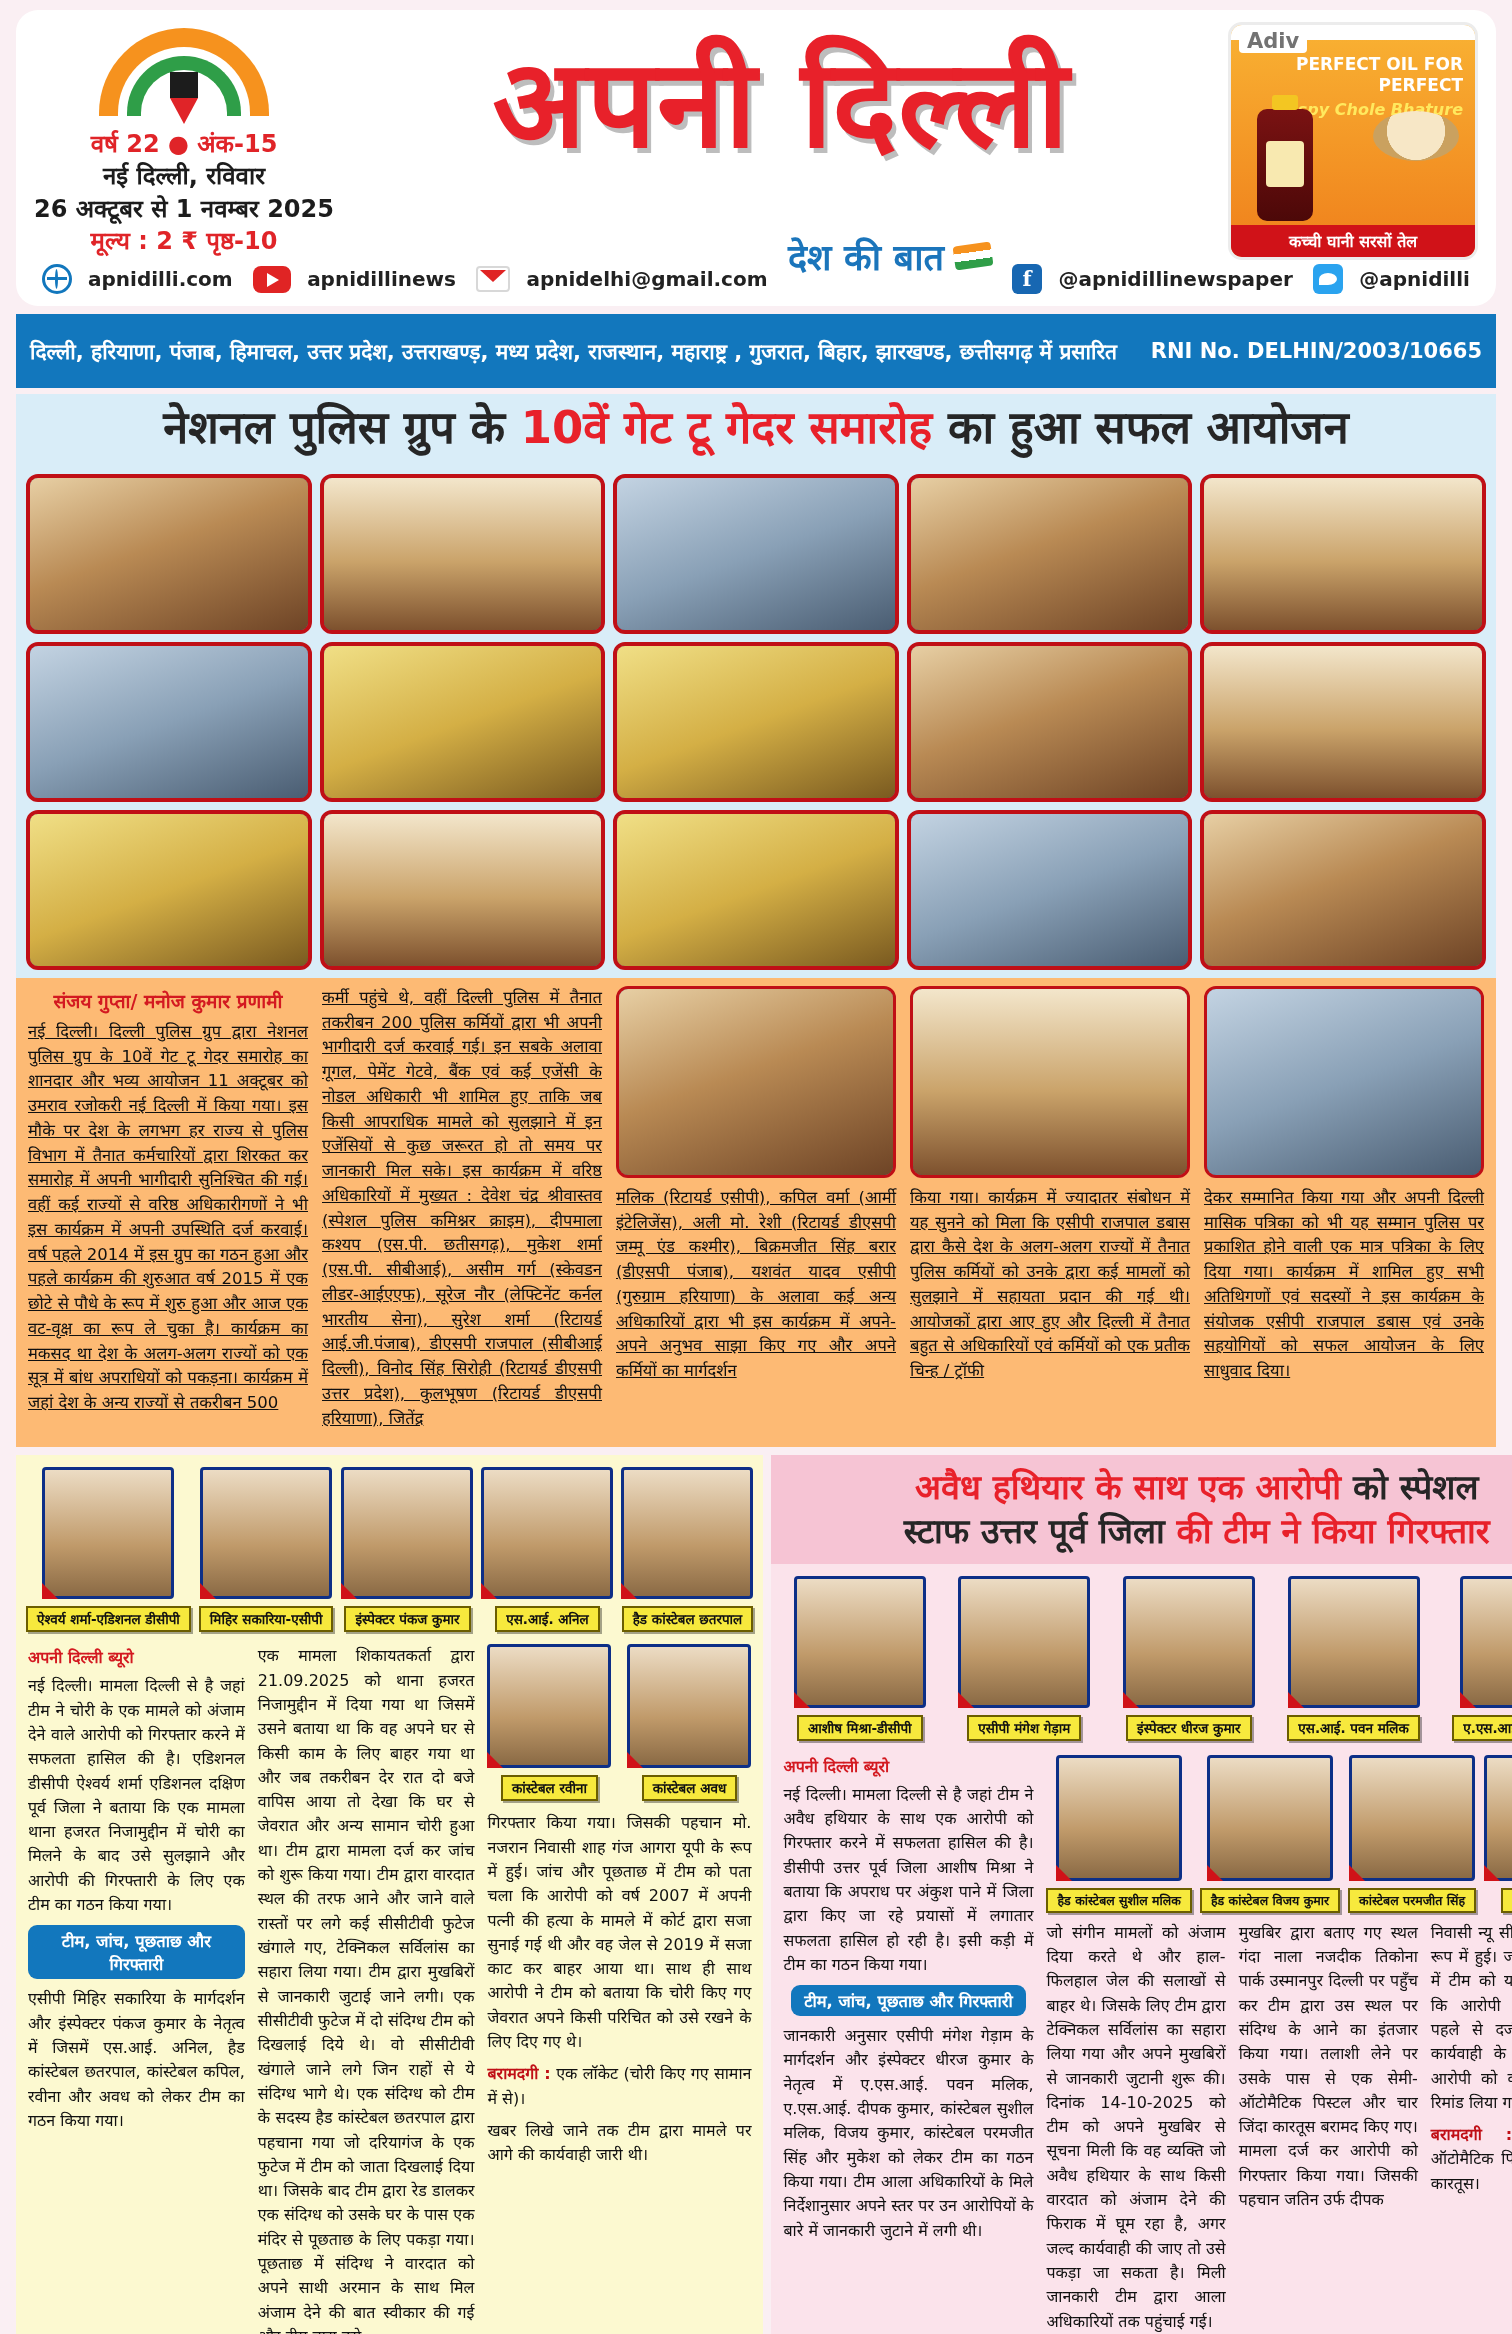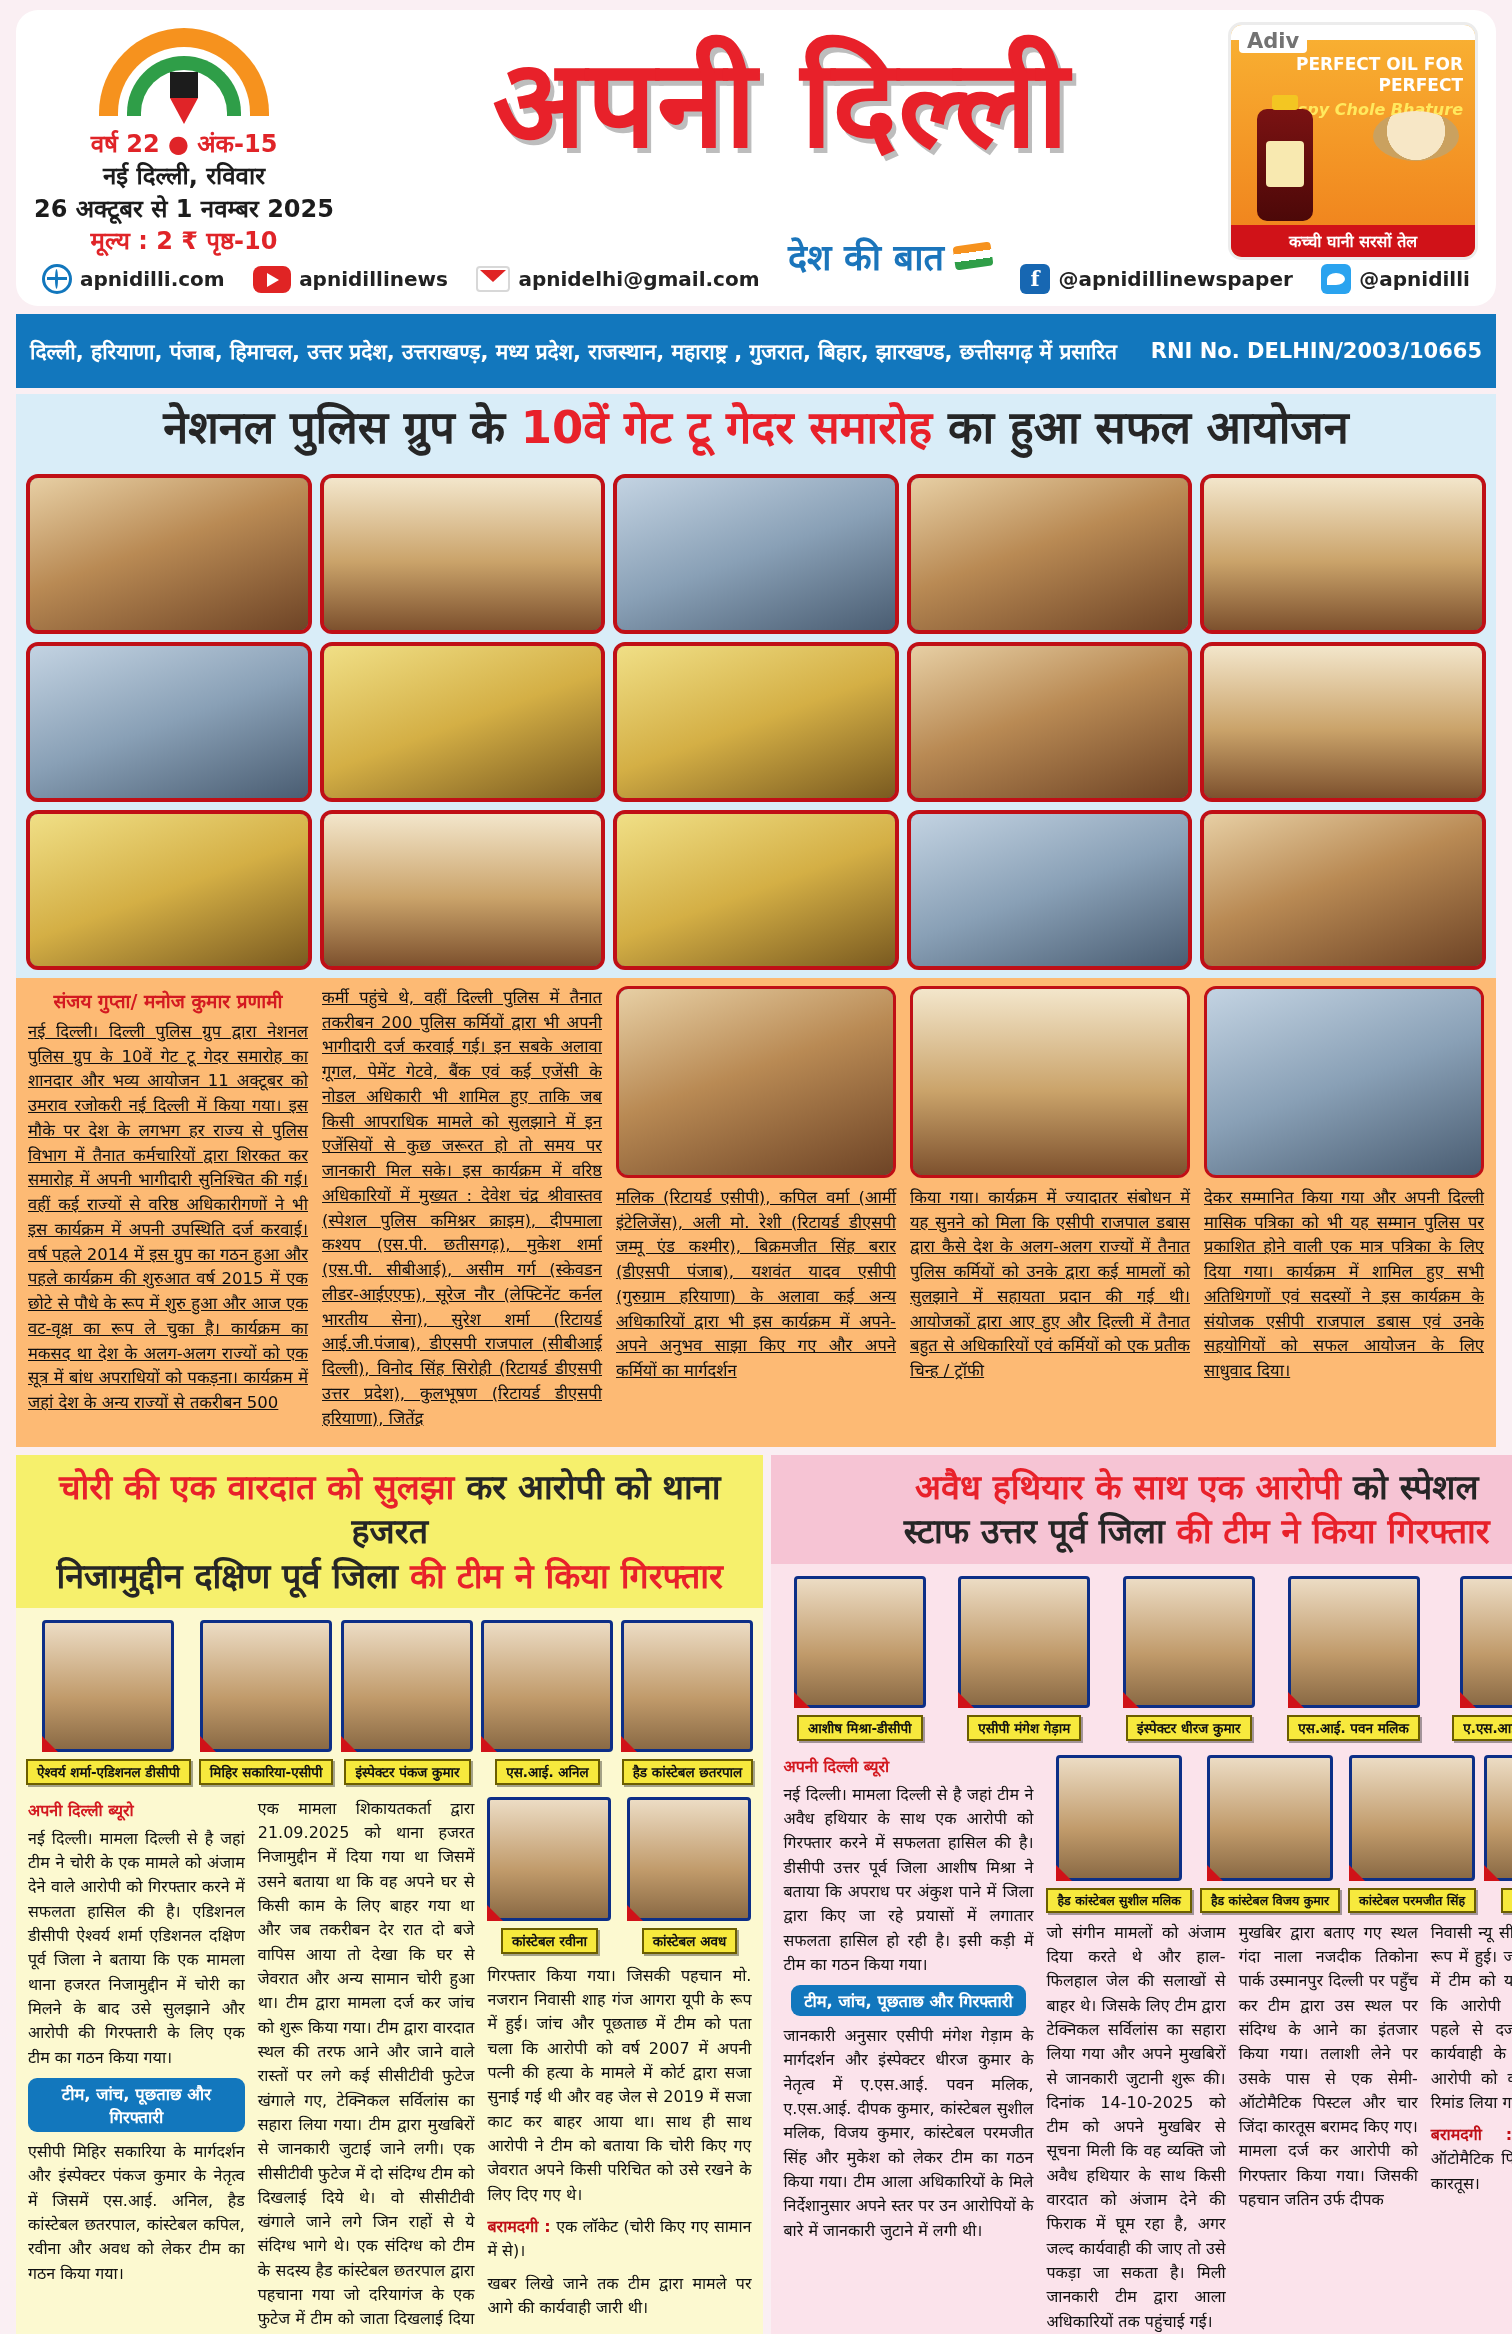--- a/index.html
+++ b/index.html
@@ -25,21 +25,21 @@
   .ad-brand{position:absolute;top:4px;left:8px;background:#fff;color:#737373;font-weight:800;padding:0 8px;border-radius:4px;font-size:21px;}
   .ad-l1{color:#fff;font-weight:800;text-align:right;margin:14px 12px 0;font-size:17px;line-height:1.25;}
   .ad-script{color:#ffe95e;font-style:italic;font-weight:700;text-align:right;margin:3px 12px;font-size:16px;}
   .plate{position:absolute;right:16px;top:86px;width:86px;height:50px;background:radial-gradient(circle at 50% 40%,#f7e7c6 0 55%,#caa15f 56% 100%);border-radius:50%;}
   .bottle{position:absolute;left:26px;bottom:36px;width:56px;height:112px;background:linear-gradient(180deg,#7a1212,#4c0808);border-radius:10px;}
   .bottle::before{content:"";position:absolute;top:-14px;left:15px;width:26px;height:15px;background:#f3c622;border-radius:3px;}
   .bottle::after{content:"";position:absolute;top:32px;left:9px;width:38px;height:46px;background:#f8e9b0;border-radius:4px;}
   .ad-ribbon{position:absolute;bottom:0;left:0;right:0;background:#d01218;color:#fff;font-weight:800;text-align:center;padding:5px 0;font-size:16px;}
   
   .social-row{display:flex;align-items:center;justify-content:space-between;padding:4px 8px 8px;gap:10px;}
-  .social-item{display:flex;align-items:center;gap:8px;font-size:20px;font-weight:700;color:#222;white-space:nowrap;}
+  .social-item{display:flex;align-items:center;gap:16px;font-size:20px;font-weight:700;color:#222;white-space:nowrap;}
   .ic{display:inline-block;width:30px;height:30px;border-radius:50%;position:relative;flex:0 0 auto;}
   .ic-globe{border:3px solid #1277bd;box-sizing:border-box;}
   .ic-globe::before{content:"";position:absolute;left:2px;right:2px;top:10px;height:3px;background:#1277bd;}
   .ic-globe::after{content:"";position:absolute;left:10px;top:2px;bottom:2px;width:3px;background:#1277bd;border-radius:50%;}
   .ic-yt{background:#e02424;border-radius:8px;width:38px;height:27px;}
   .ic-yt::before{content:"";position:absolute;left:14px;top:7px;border-left:12px solid #fff;border-top:7px solid transparent;border-bottom:7px solid transparent;}
   .ic-mail{background:#fff;border:2px solid #d8d8d8;border-radius:4px;width:34px;height:26px;box-sizing:border-box;}
   .ic-mail::before{content:"";position:absolute;left:2px;top:2px;border-left:13px solid transparent;border-right:13px solid transparent;border-top:12px solid #e02424;}
   .ic-fb{background:#1767b2;border-radius:6px;width:30px;height:30px;}
   .ic-fb::before{content:"f";position:absolute;left:10px;top:2px;color:#fff;font-weight:800;font-size:21px;font-family:"DejaVu Serif",serif;}
@@ -242,24 +242,20 @@
       <div class="photo small">
           <div class="photo-in ph-c"></div>
         </div>
       <p>देकर सम्मानित किया गया और अपनी दिल्ली मासिक पत्रिका को भी यह सम्मान पुलिस पर प्रकाशित होने वाली एक मात्र पत्रिका के लिए दिया गया। कार्यक्रम में शामिल हुए सभी अतिथिगणों एवं सदस्यों ने इस कार्यक्रम के संयोजक एसीपी राजपाल डबास एवं उनके सहयोगियों को सफल आयोजन के लिए साधुवाद दिया।</p>
     </div>
   </div>
 
   <div class="bottom">
 
     <div class="article yellow">
-      <div class="art-hl">
-        <div><span class="hl-r">चोरी की एक वारदात को सुलझा</span><span class="hl-b"> कर आरोपी को थाना हजरत</span></div>
-        <div><span class="hl-b">निजामुद्दीन दक्षिण पूर्व जिला</span><span class="hl-r"> की टीम ने किया गिरफ्तार</span></div>
-      </div>
       <div class="officer-row">
         <div class="officer">
           <div class="pframe"></div>
           <div class="chip">ऐश्वर्य शर्मा-एडिशनल डीसीपी</div>
         </div>
         <div class="officer">
           <div class="pframe"></div>
           <div class="chip">मिहिर सकारिया-एसीपी</div>
         </div>
         <div class="officer">

